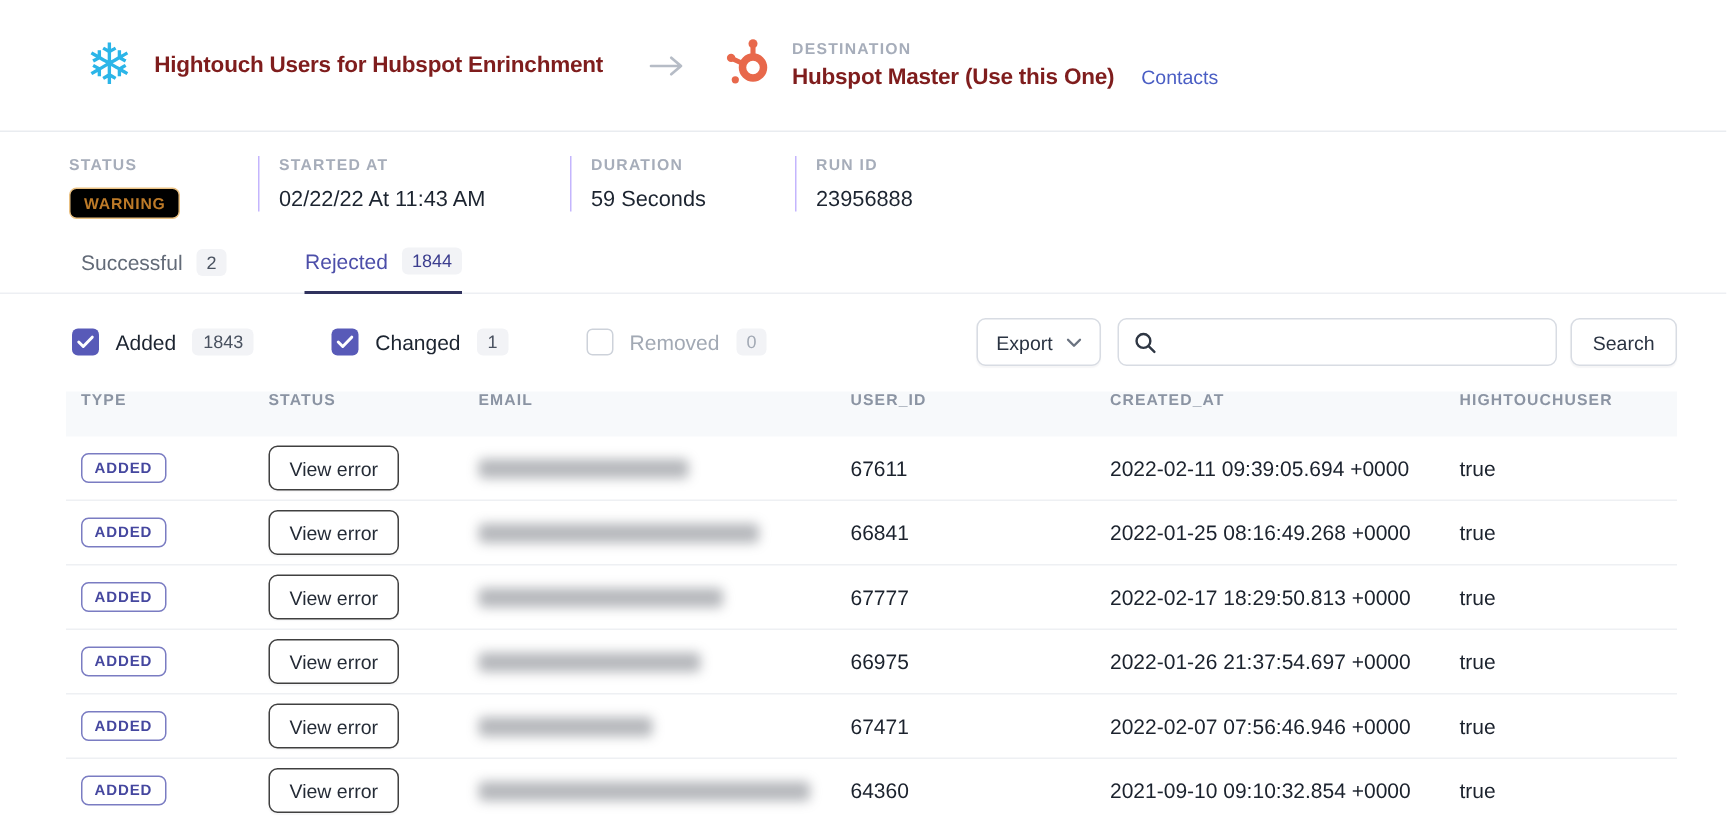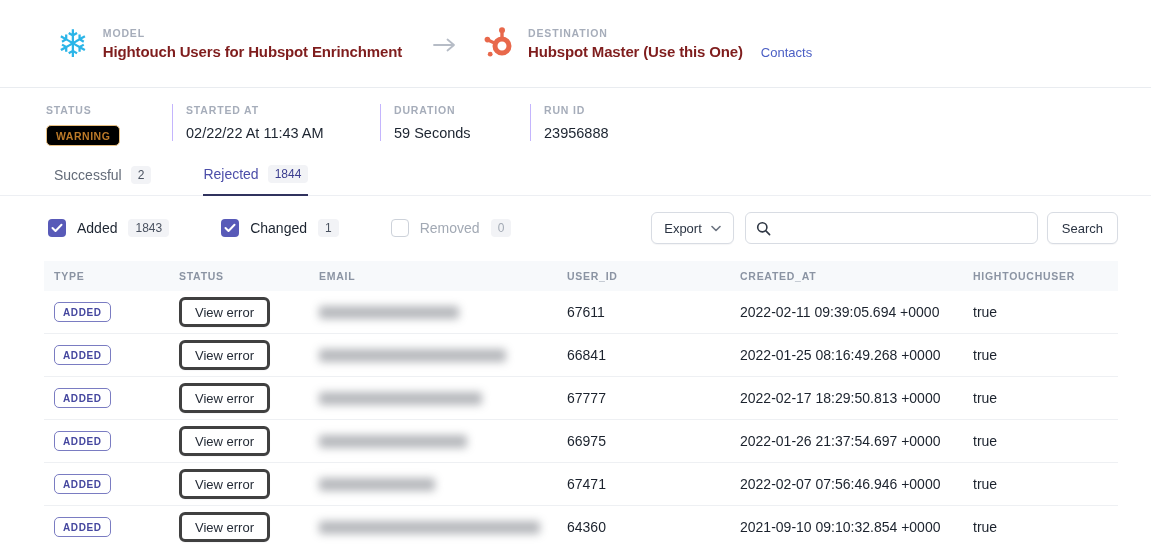--- a/index.html
+++ b/index.html
@@ -42,40 +42,39 @@
   .filter.muted .filter-label{ color:#a2a9b4; font-weight:400; }
   .filter.muted .count-badge{ color:#a2a9b4; }
   .spacer{ flex:1; }
   .btn{ height:32px; border:1px solid #d8dce3; border-radius:6px; background:#fff; font-size:13px; color:#2a3342; display:flex; align-items:center; cursor:pointer; box-shadow:0 1px 1px rgba(16,24,40,.04); }
   .export-btn{ gap:9px; padding:0 12px; margin-right:11px; }
   .search-box{ width:293px; height:32px; border:1px solid #d8dce3; border-radius:6px; display:flex; align-items:center; padding:0 10px; margin-right:9px; background:#fff; }
   .search-box input{ border:none; outline:none; flex:1; font-size:13px; margin-left:8px; font-family:inherit; color:#1c2430; background:transparent; }
   .search-btn{ padding:0 14px; }
   
   .table{ margin:5px 33px 0 44px; }
-  .thead{ display:flex; align-items:center; background:#f7f9fb; height:30px; }
+  .thead{ display:flex; background:#f7f9fb; height:30px; }
   .th{ font-size:10.5px; font-weight:600; color:#8b94a3; letter-spacing:.07em; }
   .trow{ display:flex; align-items:center; height:43px; border-bottom:1px solid #eef0f3; }
   .td,.th{ padding-left:10px; }
   .col1{ width:125px; } .col2{ width:140px; } .col3{ width:248px; } .col4{ width:173px; } .col5{ width:233px; } .col6{ flex:1; }
   .added-badge{ display:inline-block; font-size:10px; font-weight:700; color:#45479f; border:1px solid #7a7cc2; border-radius:5px; padding:4px 8px 3px; letter-spacing:.06em; background:#fff; }
-  .view-error-btn{ height:30px; padding:0 13px; border:3px solid #404040; border-radius:6px; background:#fff; font-size:13px; color:#242b36; cursor:pointer; box-shadow:0 1px 1px rgba(16,24,40,.04); font-family:inherit; }
+  .view-error-btn{ height:30px; padding:0 13px; border:1px solid #404040; border-radius:6px; background:#fff; font-size:13px; color:#242b36; cursor:pointer; box-shadow:0 1px 1px rgba(16,24,40,.04); font-family:inherit; }
   .blur-bar{ display:block; height:13px; border-radius:3px; background:#6e727a; filter:blur(4px); opacity:.5; }
   .cell-text{ font-size:14px; color:#1b222d; }
 </style>
 </head>
 <body>
 
 <div class="app">
 
   <header class="top-header">
     <div class="entity">
       <span class="sf-glyph">❄</span>
       <div>
-        <div class="eyebrow">MODEL</div>
         <div class="entity-name">Hightouch Users for Hubspot Enrinchment</div>
       </div>
     </div>
     <span class="arrow-wrap">
       <svg width="26" height="16" viewBox="0 0 26 16">
           <path d="M2 8 H22 M15.5 2.5 L22 8 L15.5 13.5" fill="none" stroke="#b6bcc6" stroke-width="1.8" stroke-linecap="round" stroke-linejoin="round"></path>
         </svg>
     </span>
     <div class="entity">
       <span>

